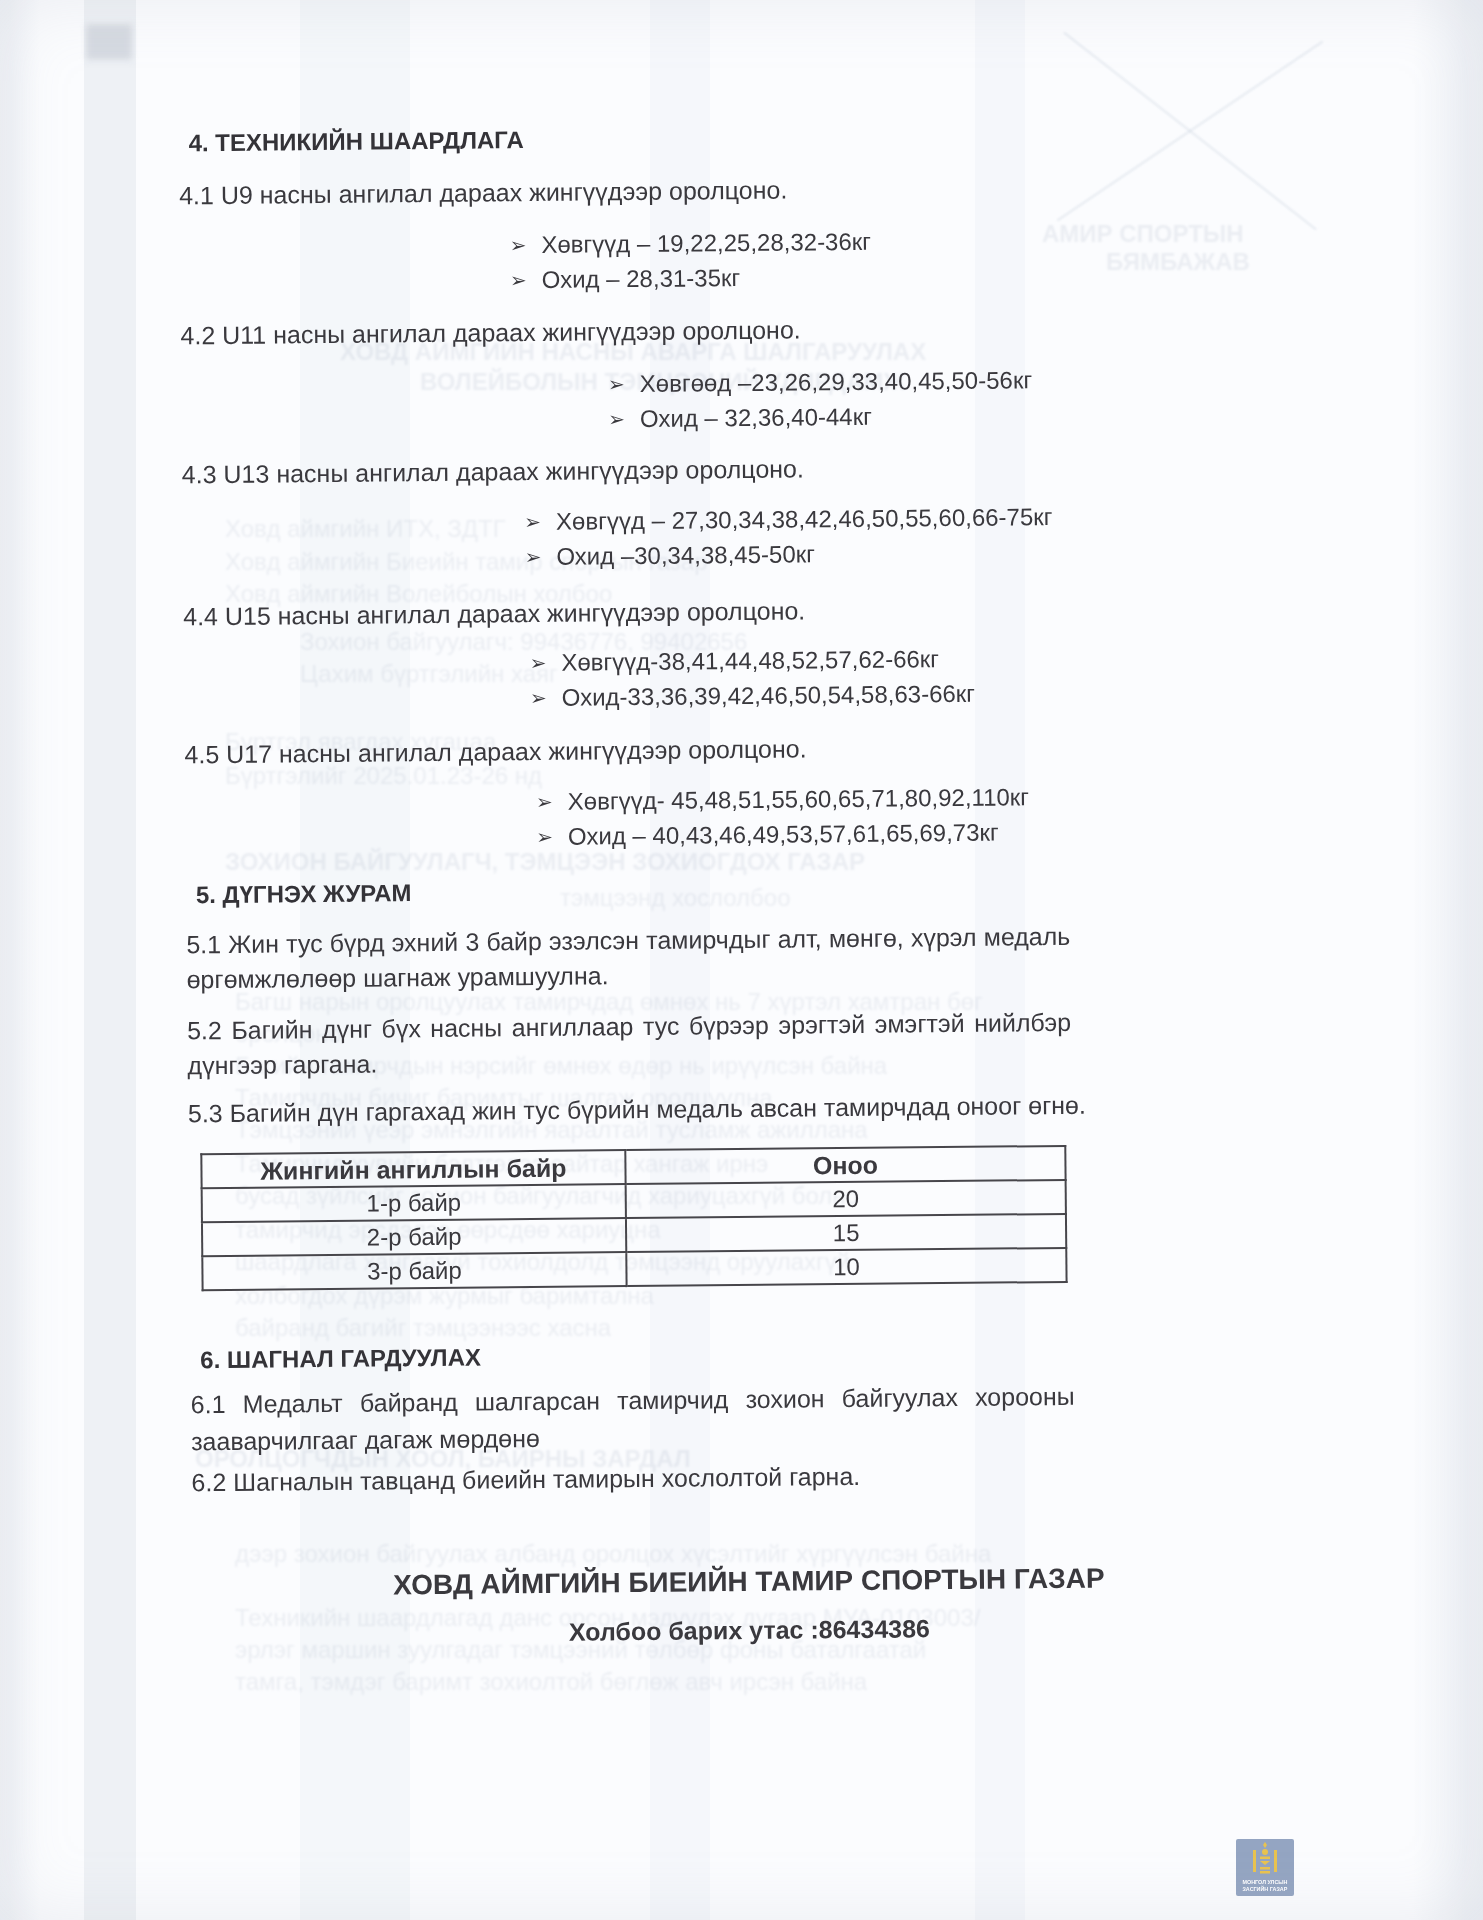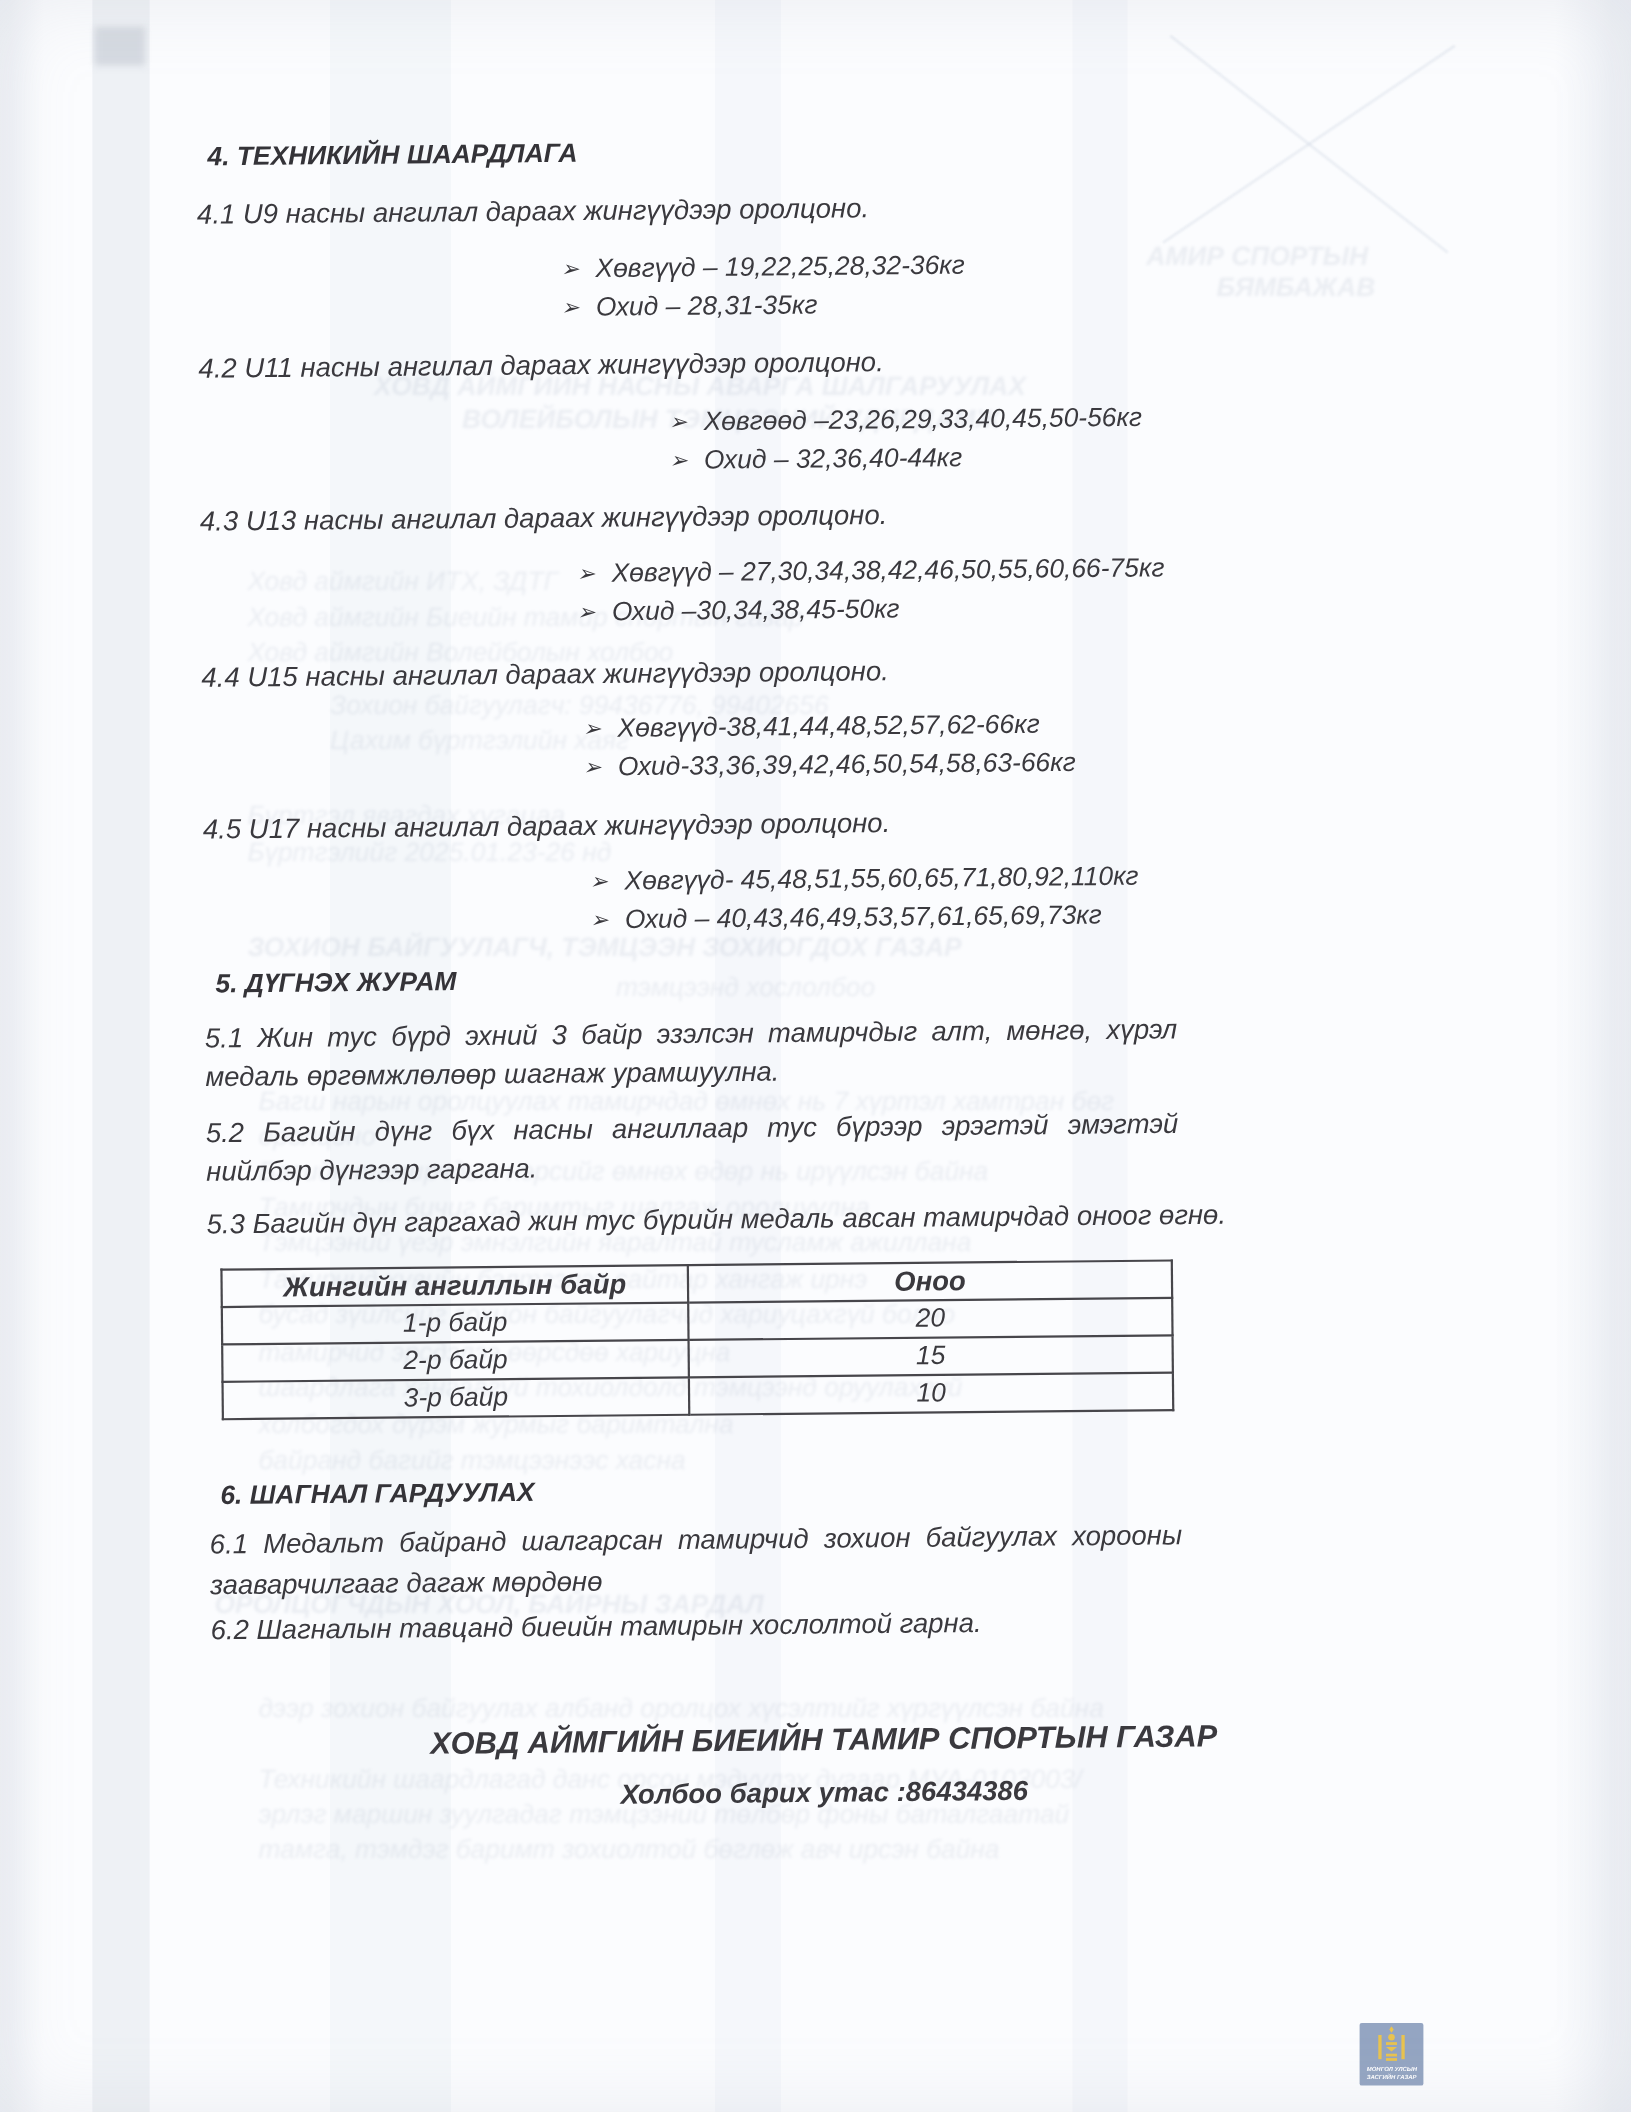--- a/index.html
+++ b/index.html
@@ -3,21 +3,21 @@
 <meta charset="utf-8">
 <style>
   html,body{margin:0;padding:0;background:#e9ebee;}
   .page{
     position:relative;width:1483px;height:1920px;margin:0 auto;
     background:
       linear-gradient(90deg, rgba(208,215,226,.22) 0px, rgba(208,215,226,.22) 10px, rgba(255,255,255,0) 40px),
       linear-gradient(270deg, rgba(205,212,224,.25) 0px, rgba(205,212,224,.25) 18px, rgba(255,255,255,0) 70px),
       #fbfcfe;
     font-family:"Liberation Sans", sans-serif;
-    color:#3a393e;overflow:hidden;font-style:italic;
+    color:#3a393e;overflow:hidden;
   }
   .band{position:absolute;top:0;bottom:0;pointer-events:none;}
   .smudge{position:absolute;left:86px;top:24px;width:46px;height:36px;background:#b9bfca;opacity:.45;filter:blur(3px);}
   .diag{position:absolute;height:2px;background:#ccd4e1;opacity:.45;filter:blur(1px);}
   .ghost-layer{position:absolute;inset:0;pointer-events:none;}
   .ghost{position:absolute;color:#76851f;color:#7e8ca6;opacity:.13;filter:blur(1.3px);font-size:24px;white-space:nowrap;}
   .ghost.b{font-weight:bold;}
   .content{position:absolute;inset:0;transform:rotate(-0.55deg);transform-origin:50% 42%;}
   .h{position:absolute;font-size:24px;font-weight:bold;white-space:nowrap;color:#343338;}
   .line{position:absolute;font-size:25px;white-space:nowrap;}

